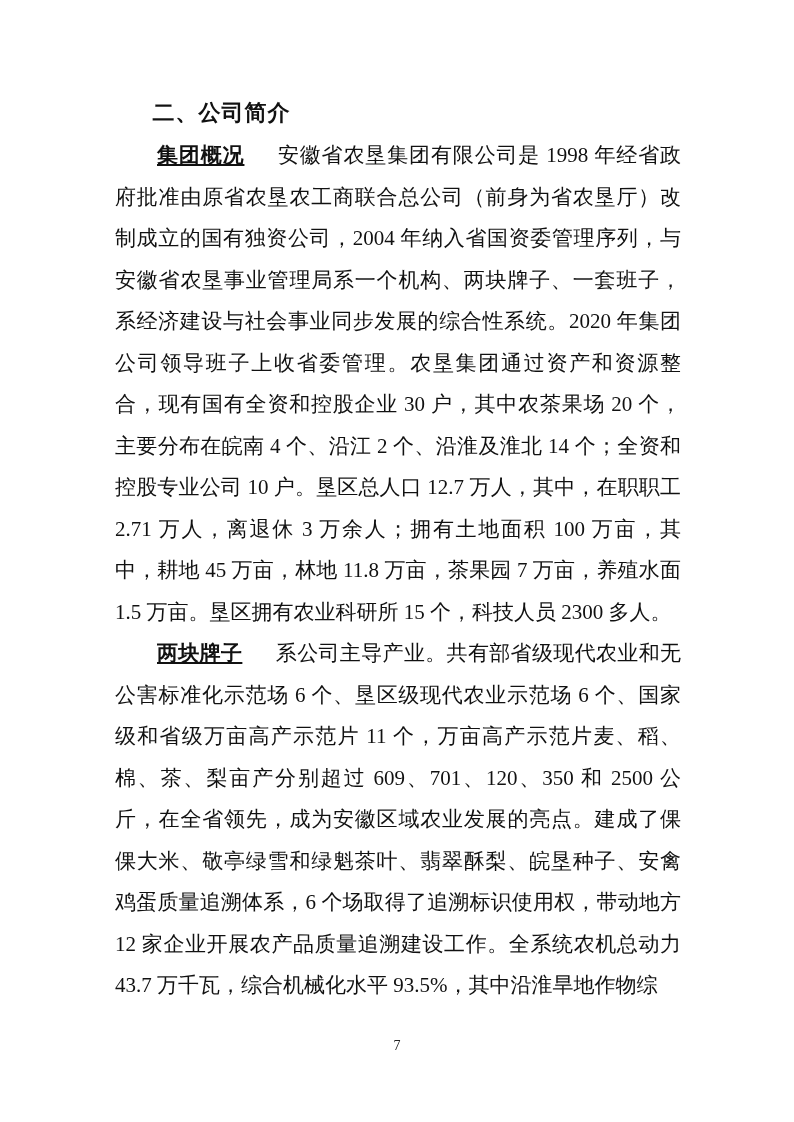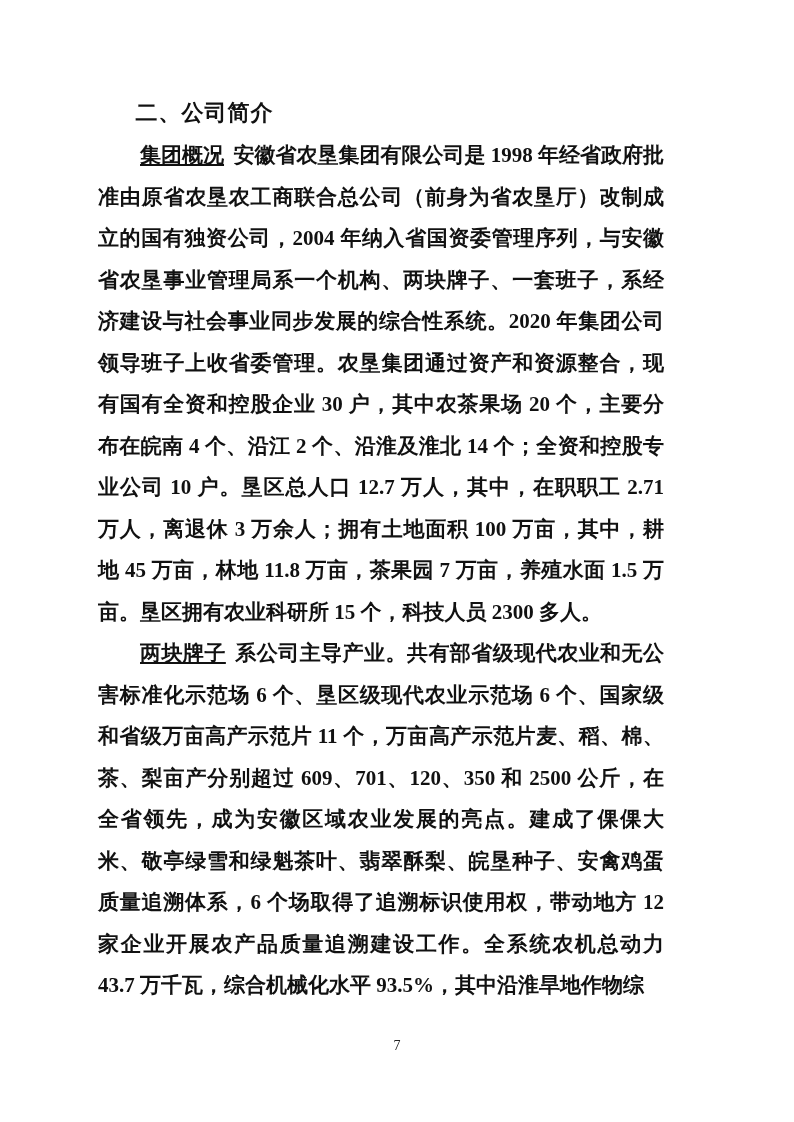--- a/index.html
+++ b/index.html
@@ -11,21 +11,21 @@
     position: relative;
     width: 794px;
     height: 1122px;
     background: #ffffff;
     overflow: hidden;
     font-family: "Liberation Serif", "DejaVu Serif", serif;
     color: #111111;
   }
   .content {
     position: absolute;
-    left: 98px;
+    left: 115px;
     top: 90px;
     width: 566px;
   }
   .doc-heading {
     margin: 0;
     font-size: 22px;
     font-weight: 700;
     line-height: 45px;
     text-indent: 1.7em;
     color: #111111;
@@ -38,21 +38,22 @@
     text-align: justify;
     text-indent: 2em;
     color: #111111;
   }
   .para-lead {
     font-weight: 700;
     margin-right: 0.45em;
     text-decoration: underline;
   }
   .para-body {
-    font-weight: 700;
+    font-weight: 400;
+    margin-left: 24px;
   }
   .page-footer {
     position: absolute;
     left: 0;
     top: 1036px;
     width: 794px;
     text-align: center;
     font-size: 14px;
     line-height: 20px;
     color: #222222;

